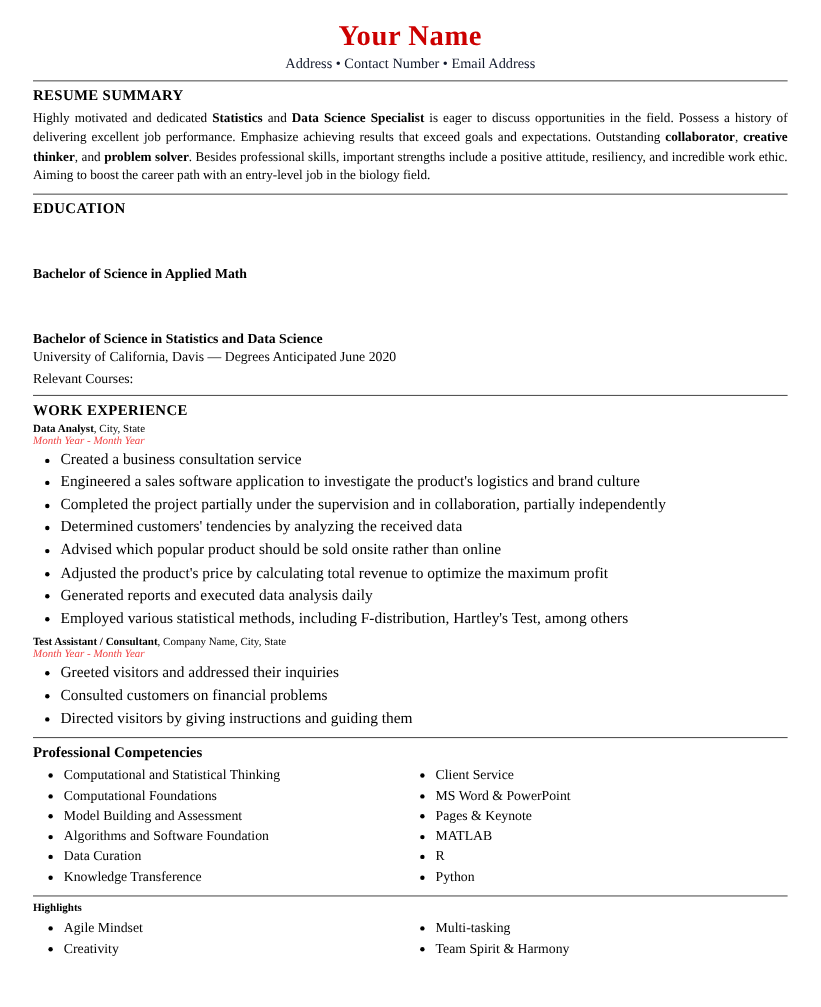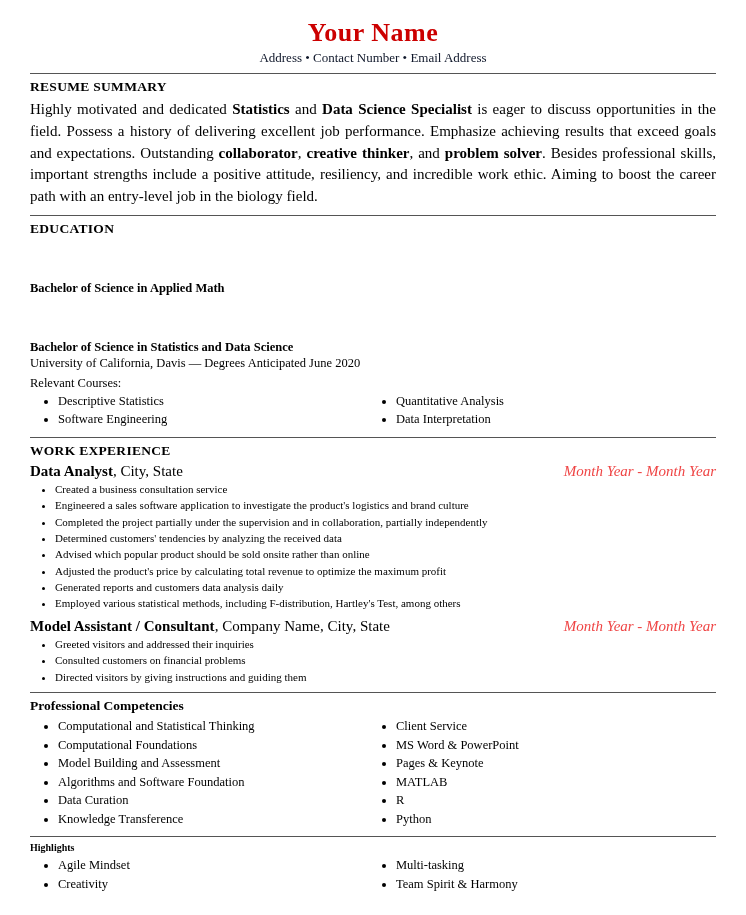--- a/index.html
+++ b/index.html
@@ -45,21 +45,21 @@
       font-weight: bold;
       text-transform: uppercase;
       margin-bottom: 4px;
       margin-top: 3px;
       letter-spacing: 0.3px;
     }
     .section {
       margin-bottom: 4px;
     }
     .summary-text {
-      font-size: 15px;
+      font-size: 12px;
       line-height: 1.45;
       text-align: justify;
     }
     .edu-degree {
       font-weight: bold;
       font-size: 12.5px;
       margin-top: 44px;
     }
     .edu-university {
       font-size: 12.5px;
@@ -80,33 +80,34 @@
       list-style: disc;
       padding-left: 18px;
     }
     .two-col-list ul li {
       margin-bottom: 1px;
       line-height: 1.4;
     }
     .work-job-header {
       display: flex;
       justify-content: space-between;
-      font-size: 15px;
+      font-size: 10px;
       margin-top: 4px;
       margin-bottom: 2px;
+      flex-direction: column;
     }
     .work-date {
       font-style: italic;
       color: #ef4444;
       white-space: nowrap;
     }
     .work-bullets {
       list-style: disc;
       padding-left: 25px;
-      font-size: 11px;
+      font-size: 14px;
     }
     .work-bullets li {
       line-height: 1.4;
       margin-bottom: 1px;
     }
     .competencies-title {
       font-size: 13.5px;
       font-weight: bold;
       margin-bottom: 4px;
       margin-top: 3px;
@@ -138,54 +139,44 @@
   </div>
 
   <hr class="divider">
 
   <div class="section">
     <div class="section-title">EDUCATION</div>
     <div class="edu-degree">Bachelor of Science in Applied Math</div>
     <div class="edu-degree">Bachelor of Science in Statistics and Data Science</div>
     <div class="edu-university">University of California, Davis — Degrees Anticipated June 2020</div>
     <div class="edu-courses-label">Relevant Courses:</div>
-    <div class="two-col-list">
-      <ul>
-        <li>Descriptive Statistics</li>
-        <li>Software Engineering</li>
-      </ul>
-      <ul>
-        <li>Quantitative Analysis</li>
-        <li>Data Interpretation</li>
-      </ul>
-    </div>
   </div>
 
   <hr class="divider">
 
   <div class="section">
     <div class="section-title">WORK EXPERIENCE</div>
 
     <div class="work-job-header">
       <span><strong>Data Analyst</strong>, City, State</span>
       <span class="work-date">Month Year - Month Year</span>
     </div>
     <ul class="work-bullets">
       <li>Created a business consultation service</li>
       <li>Engineered a sales software application to investigate the product's logistics and brand culture</li>
       <li>Completed the project partially under the supervision and in collaboration, partially independently</li>
       <li>Determined customers' tendencies by analyzing the received data</li>
       <li>Advised which popular product should be sold onsite rather than online</li>
       <li>Adjusted the product's price by calculating total revenue to optimize the maximum profit</li>
-      <li>Generated reports and customers data analysis daily</li>
+      <li>Generated reports and executed data analysis daily</li>
       <li>Employed various statistical methods, including F-distribution, Hartley's Test, among others</li>
     </ul>
 
     <div class="work-job-header" style="margin-top:6px;">
-      <span><strong>Model Assistant / Consultant</strong>, Company Name, City, State</span>
+      <span><strong>Test Assistant / Consultant</strong>, Company Name, City, State</span>
       <span class="work-date">Month Year - Month Year</span>
     </div>
     <ul class="work-bullets">
       <li>Greeted visitors and addressed their inquiries</li>
       <li>Consulted customers on financial problems</li>
       <li>Directed visitors by giving instructions and guiding them</li>
     </ul>
   </div>
 
   <hr class="divider">

